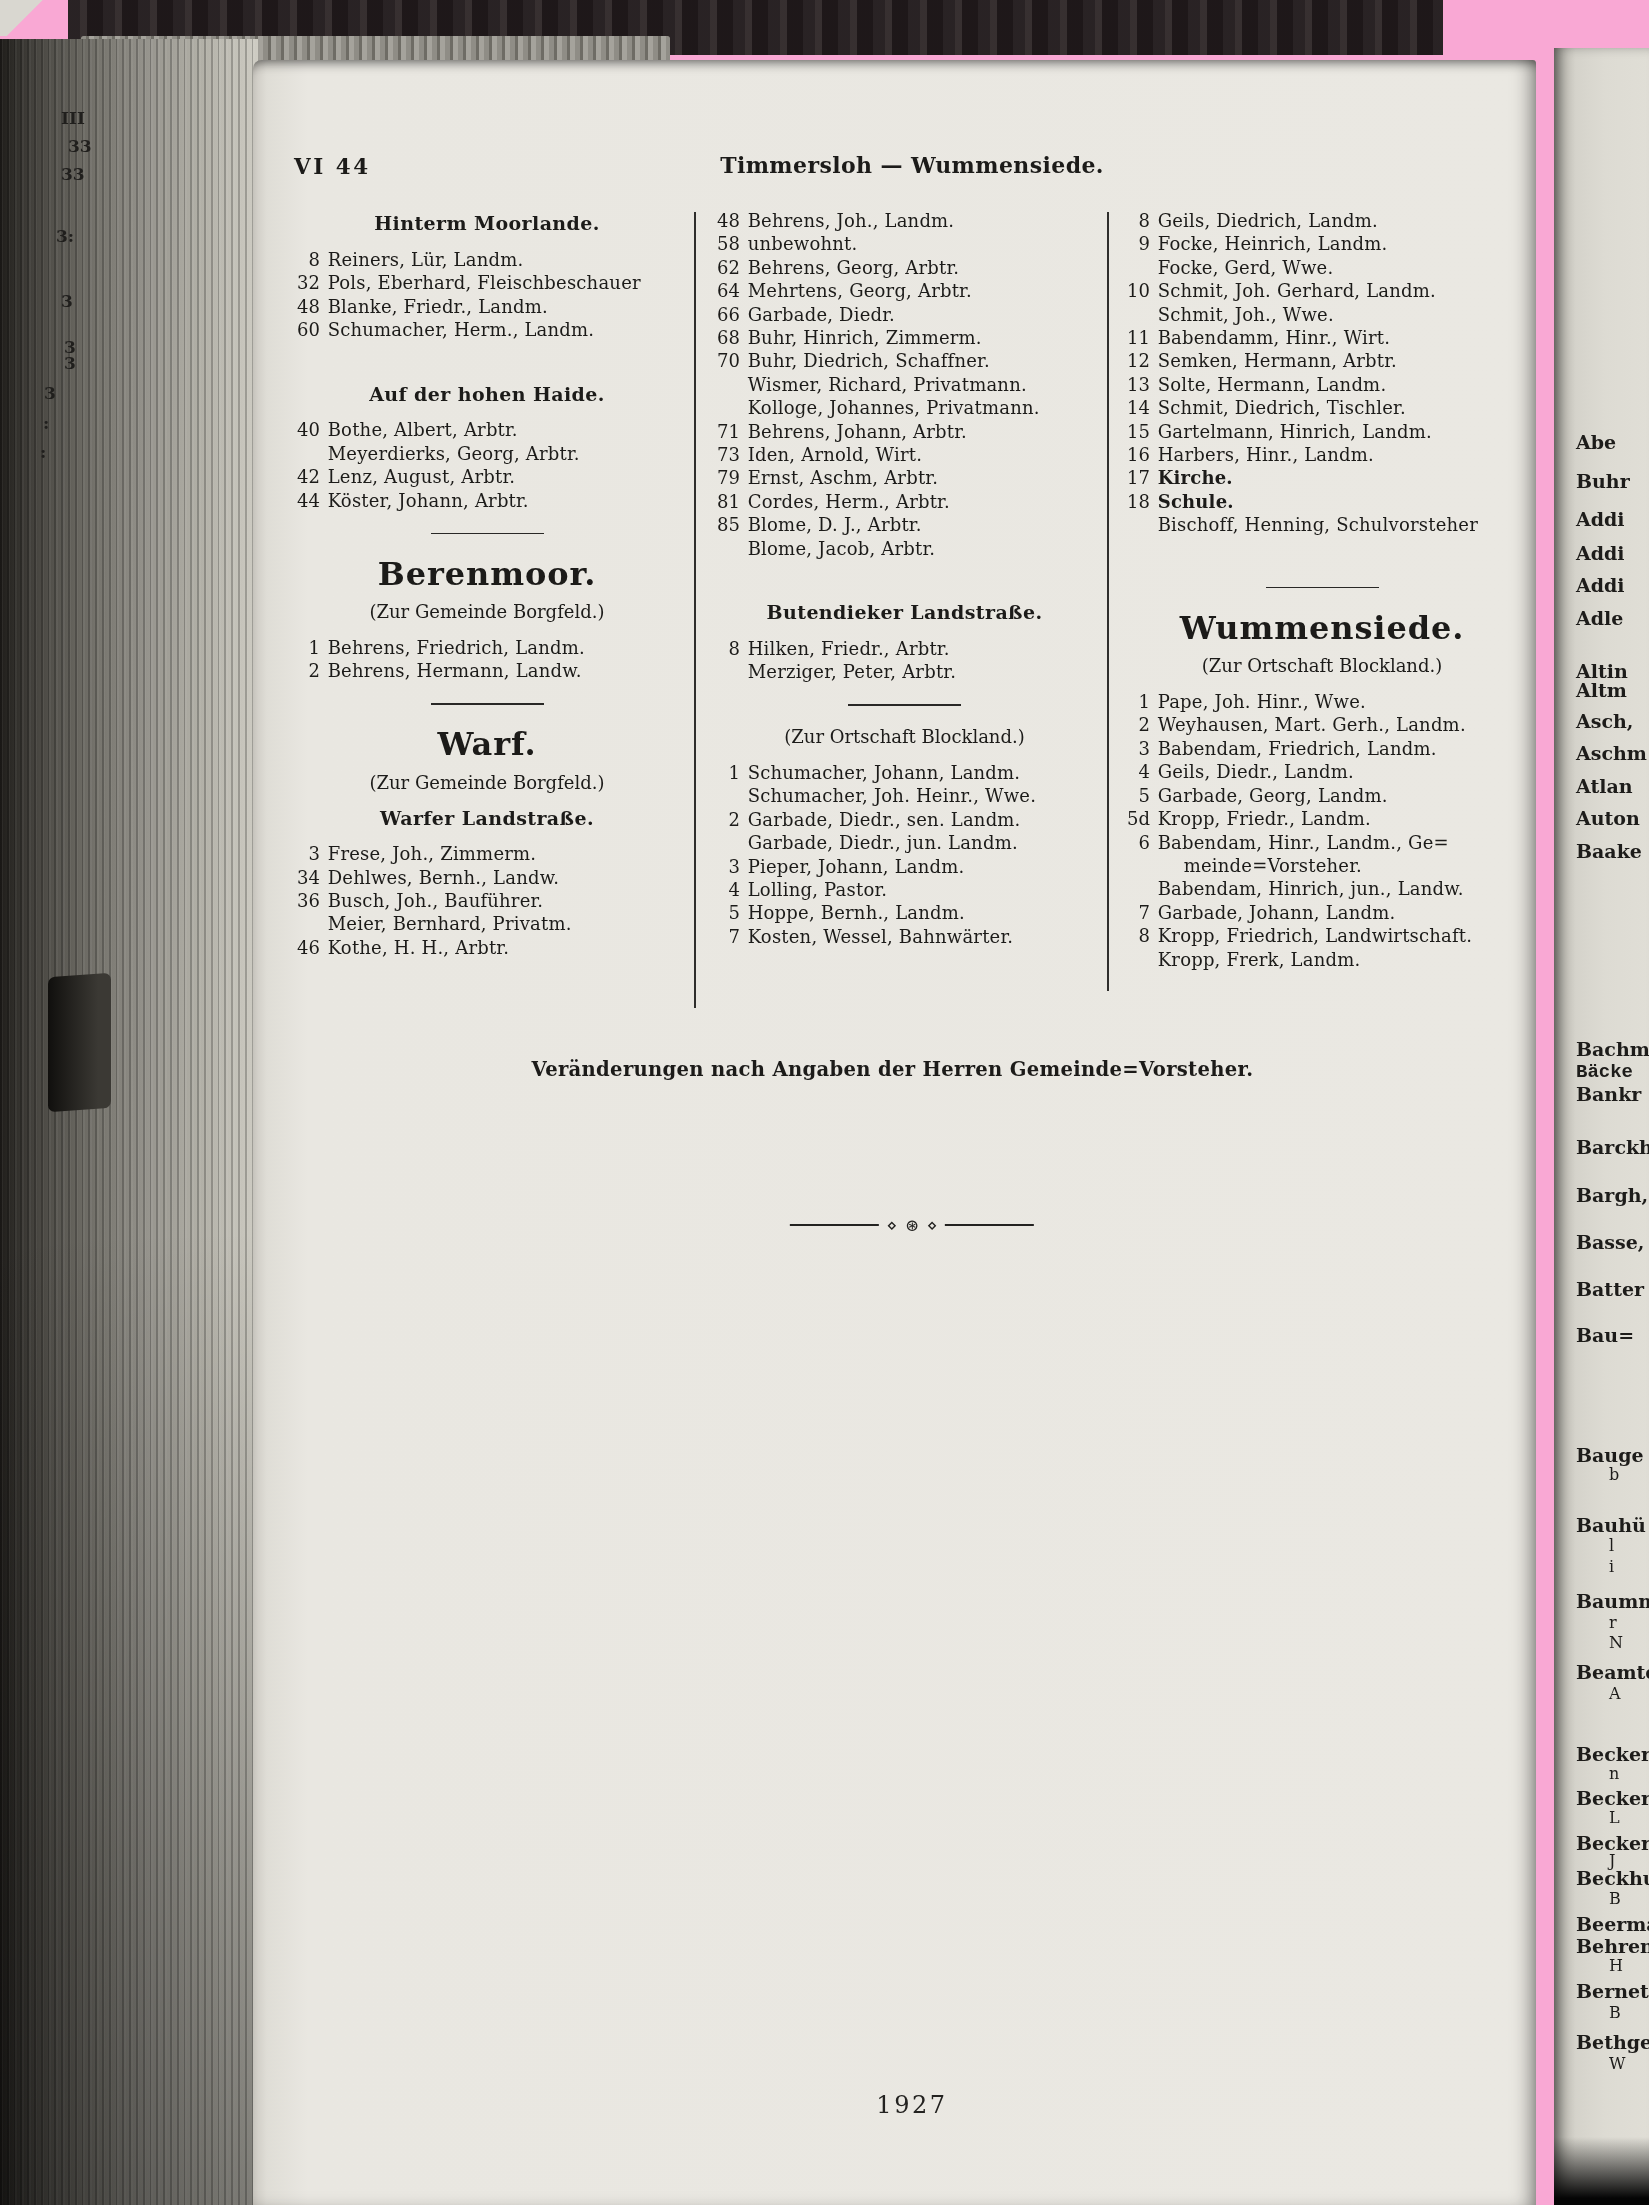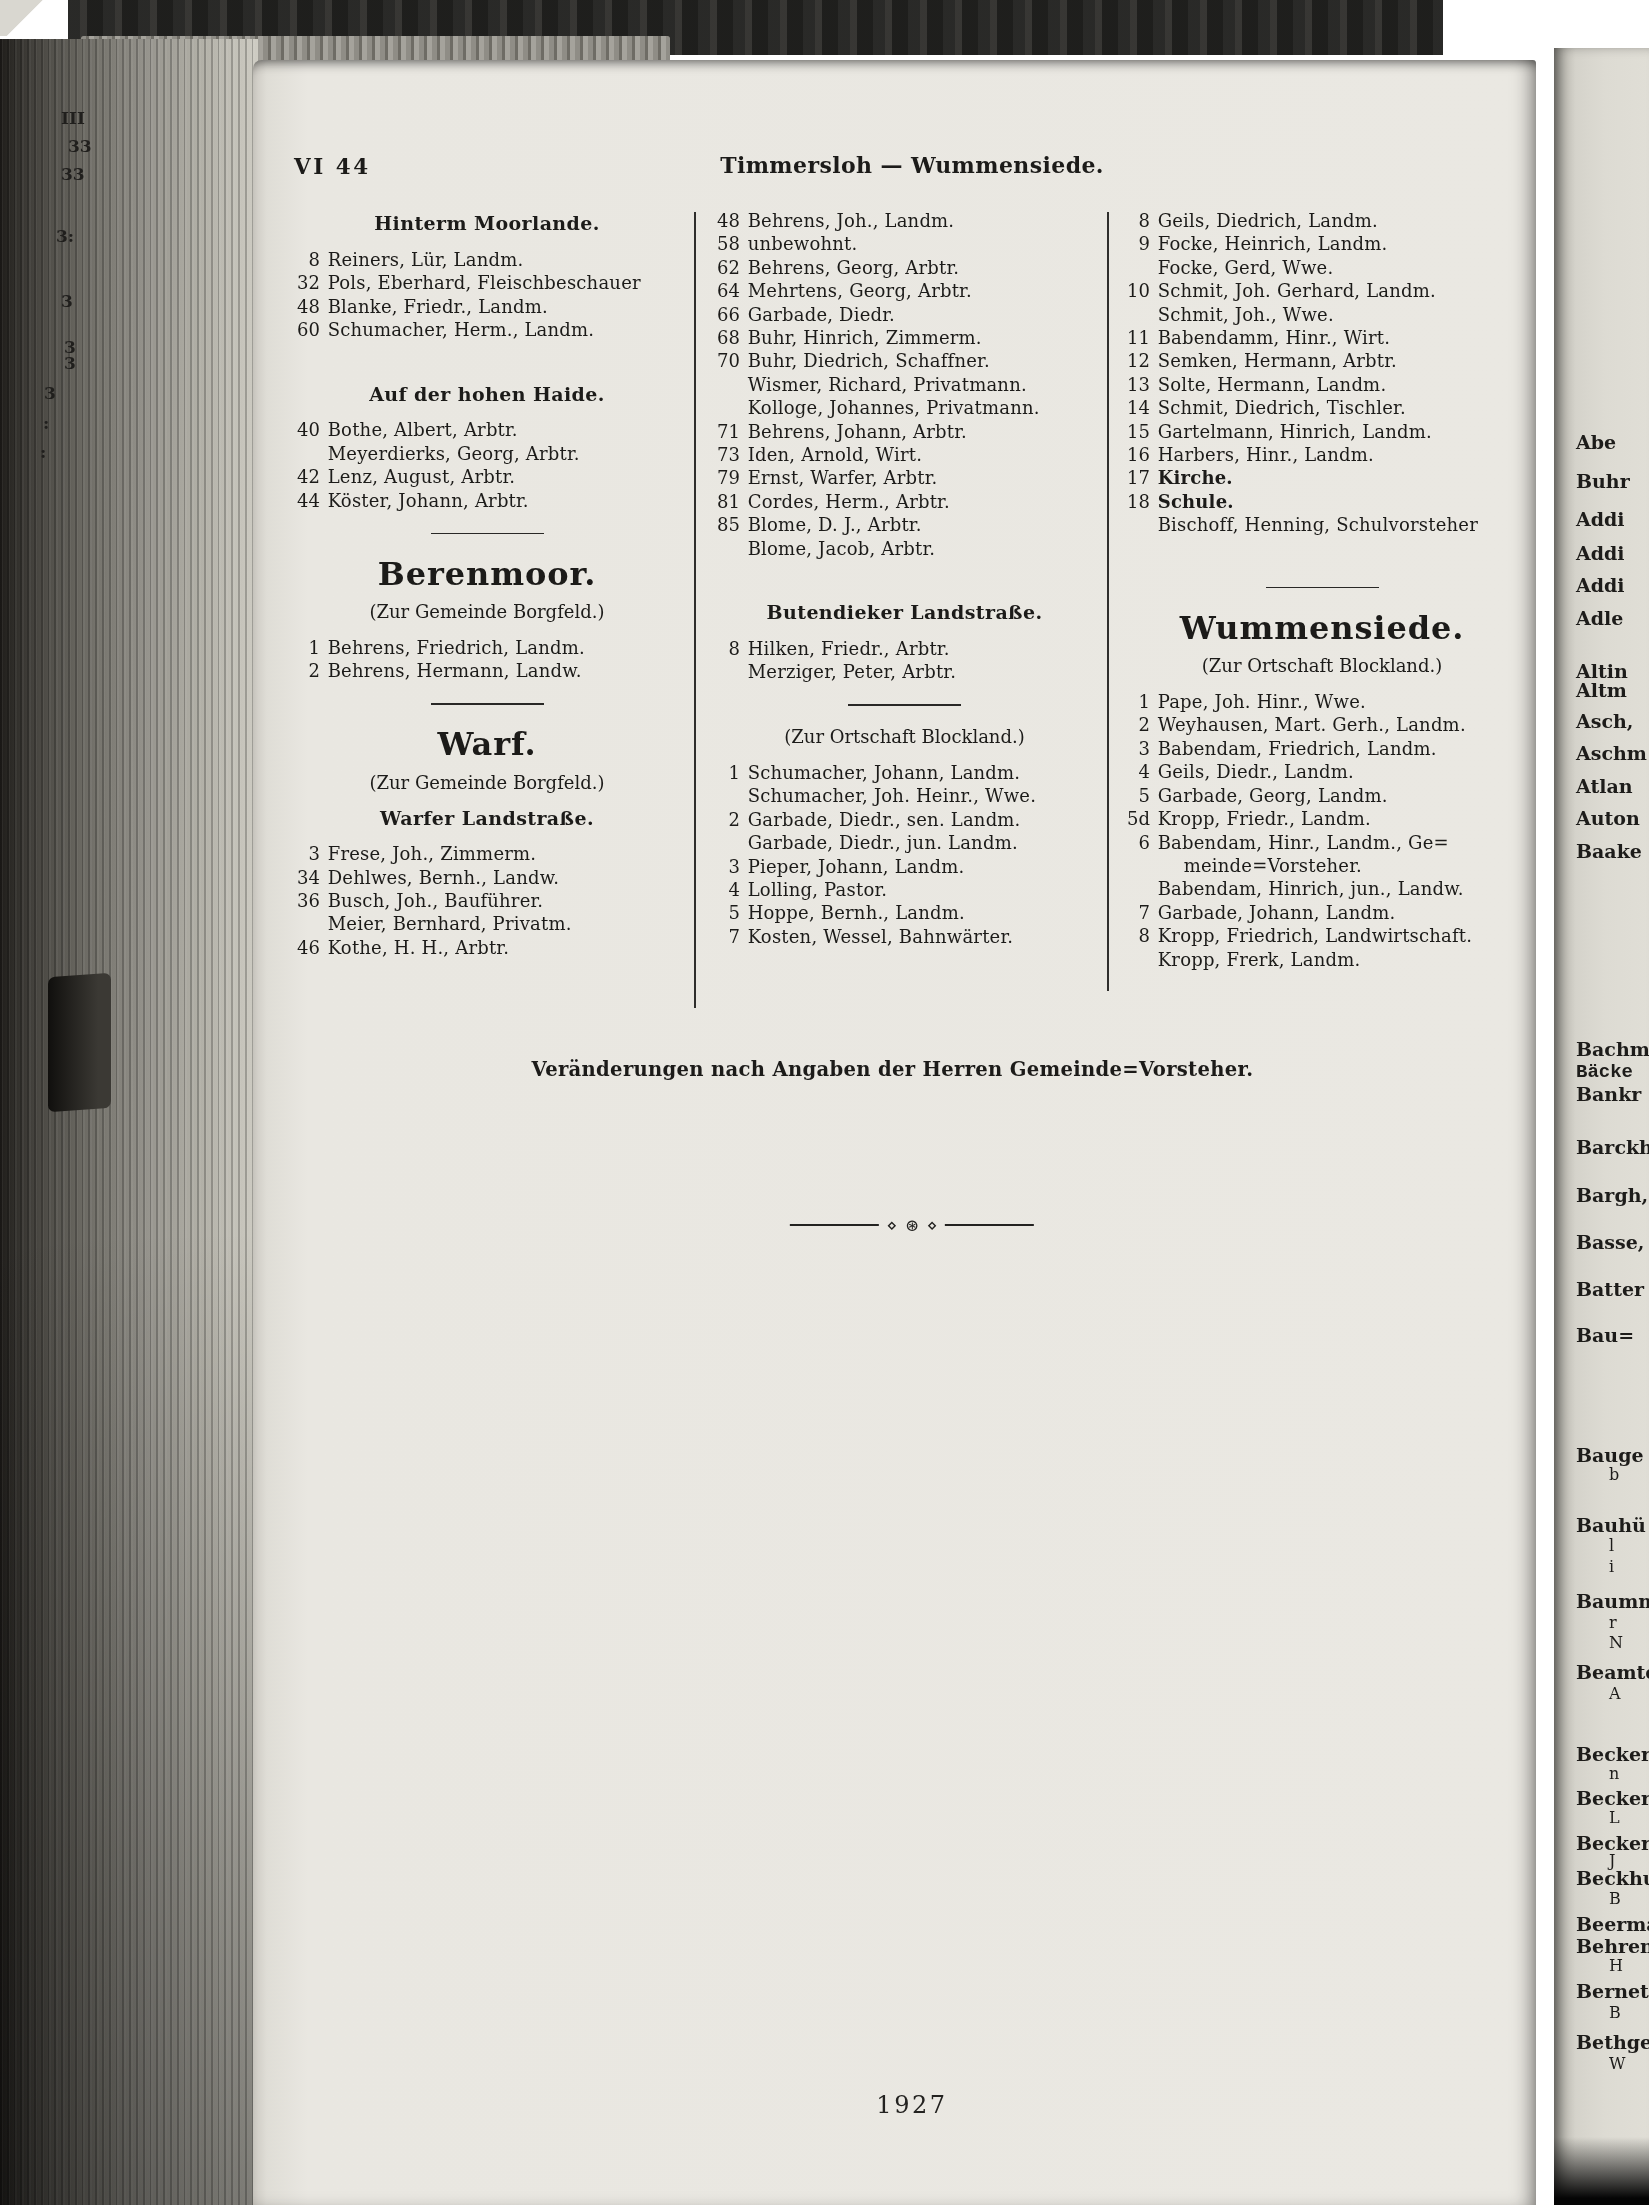--- a/index.html
+++ b/index.html
@@ -1,16 +1,16 @@
 <!DOCTYPE html>
 <html style="font-size:13.7px"><head>
 <meta charset="utf-8">
 <style>
   html,body{margin:0;padding:0;background:#050505;}
-  .stage{position:relative;width:1649px;height:2205px;background:#ffffff;overflow:hidden;
+  .stage{position:relative;width:1649px;height:2205px;background:#f9a8d4;overflow:hidden;
          font-family:"DejaVu Serif", serif;color:#1c1b19;}
 
   
   .top-edge{position:absolute;left:68px;top:0;width:1375px;height:55px;
     background:repeating-linear-gradient(90deg,#171715 0 12px,#262522 12px 19px,#0b0b09 19px 35px);
     opacity:.92;}
   .corner-sliver{position:absolute;left:0;top:0;width:60px;height:36px;
     background:linear-gradient(135deg,#d9d7d0 0,#d9d7d0 44%,rgba(0,0,0,0) 45%);}
   .top-pages{position:absolute;left:81px;top:36px;width:589px;height:27px;border-radius:2.6px;
     background:repeating-linear-gradient(90deg,#8f8d86 0 5.1px,#6e6c65 5.1px 7.7px,#a5a39c 7.7px 13px);}
@@ -222,21 +222,21 @@
           <div class="row">
             <span class="num">71</span>
             <span class="txt">Behrens, Johann, Arbtr.</span>
           </div>
           <div class="row">
             <span class="num">73</span>
             <span class="txt">Iden, Arnold, Wirt.</span>
           </div>
           <div class="row">
             <span class="num">79</span>
-            <span class="txt">Ernst, Warfer, Arbtr.</span>
+            <span class="txt">Ernst, Aschm, Arbtr.</span>
           </div>
           <div class="row">
             <span class="num">81</span>
             <span class="txt">Cordes, Herm., Arbtr.</span>
           </div>
           <div class="row">
             <span class="num">85</span>
             <span class="txt">Blome, D. J., Arbtr.</span>
           </div>
           <div class="row">

